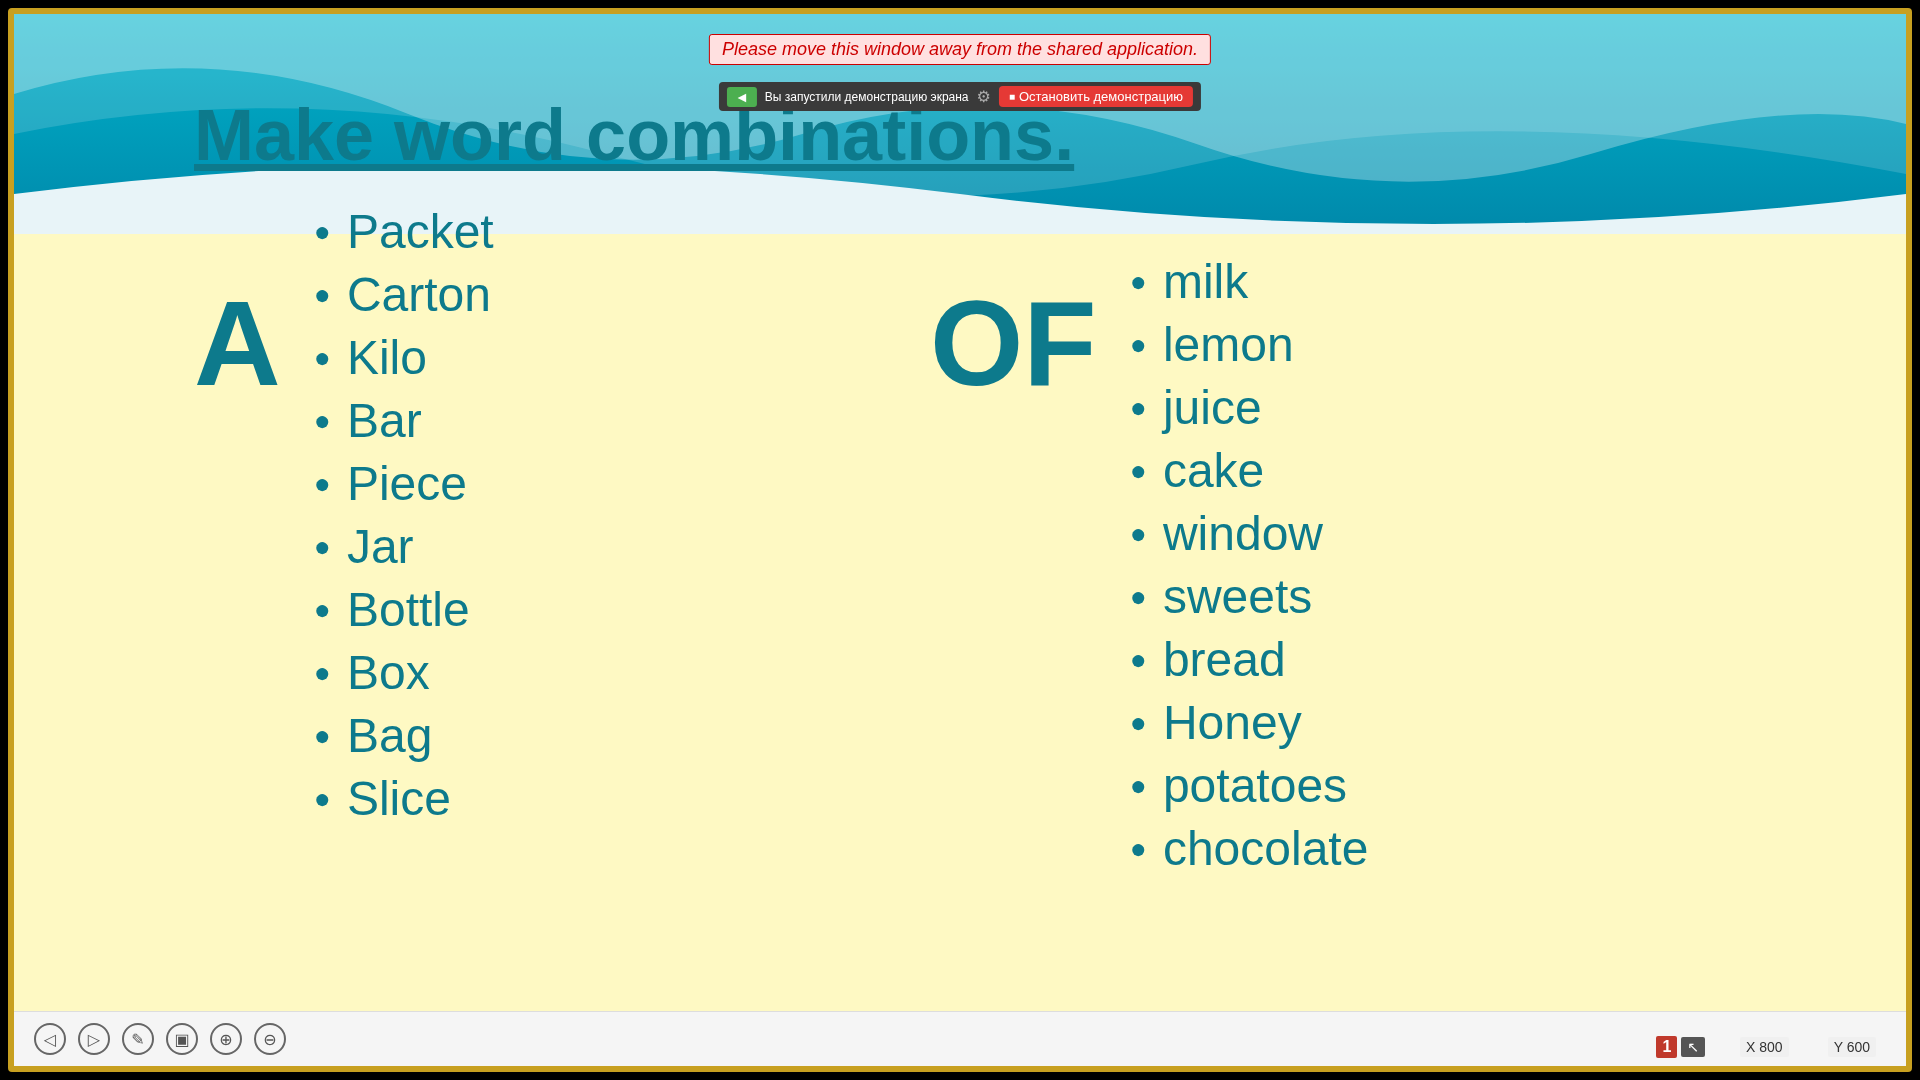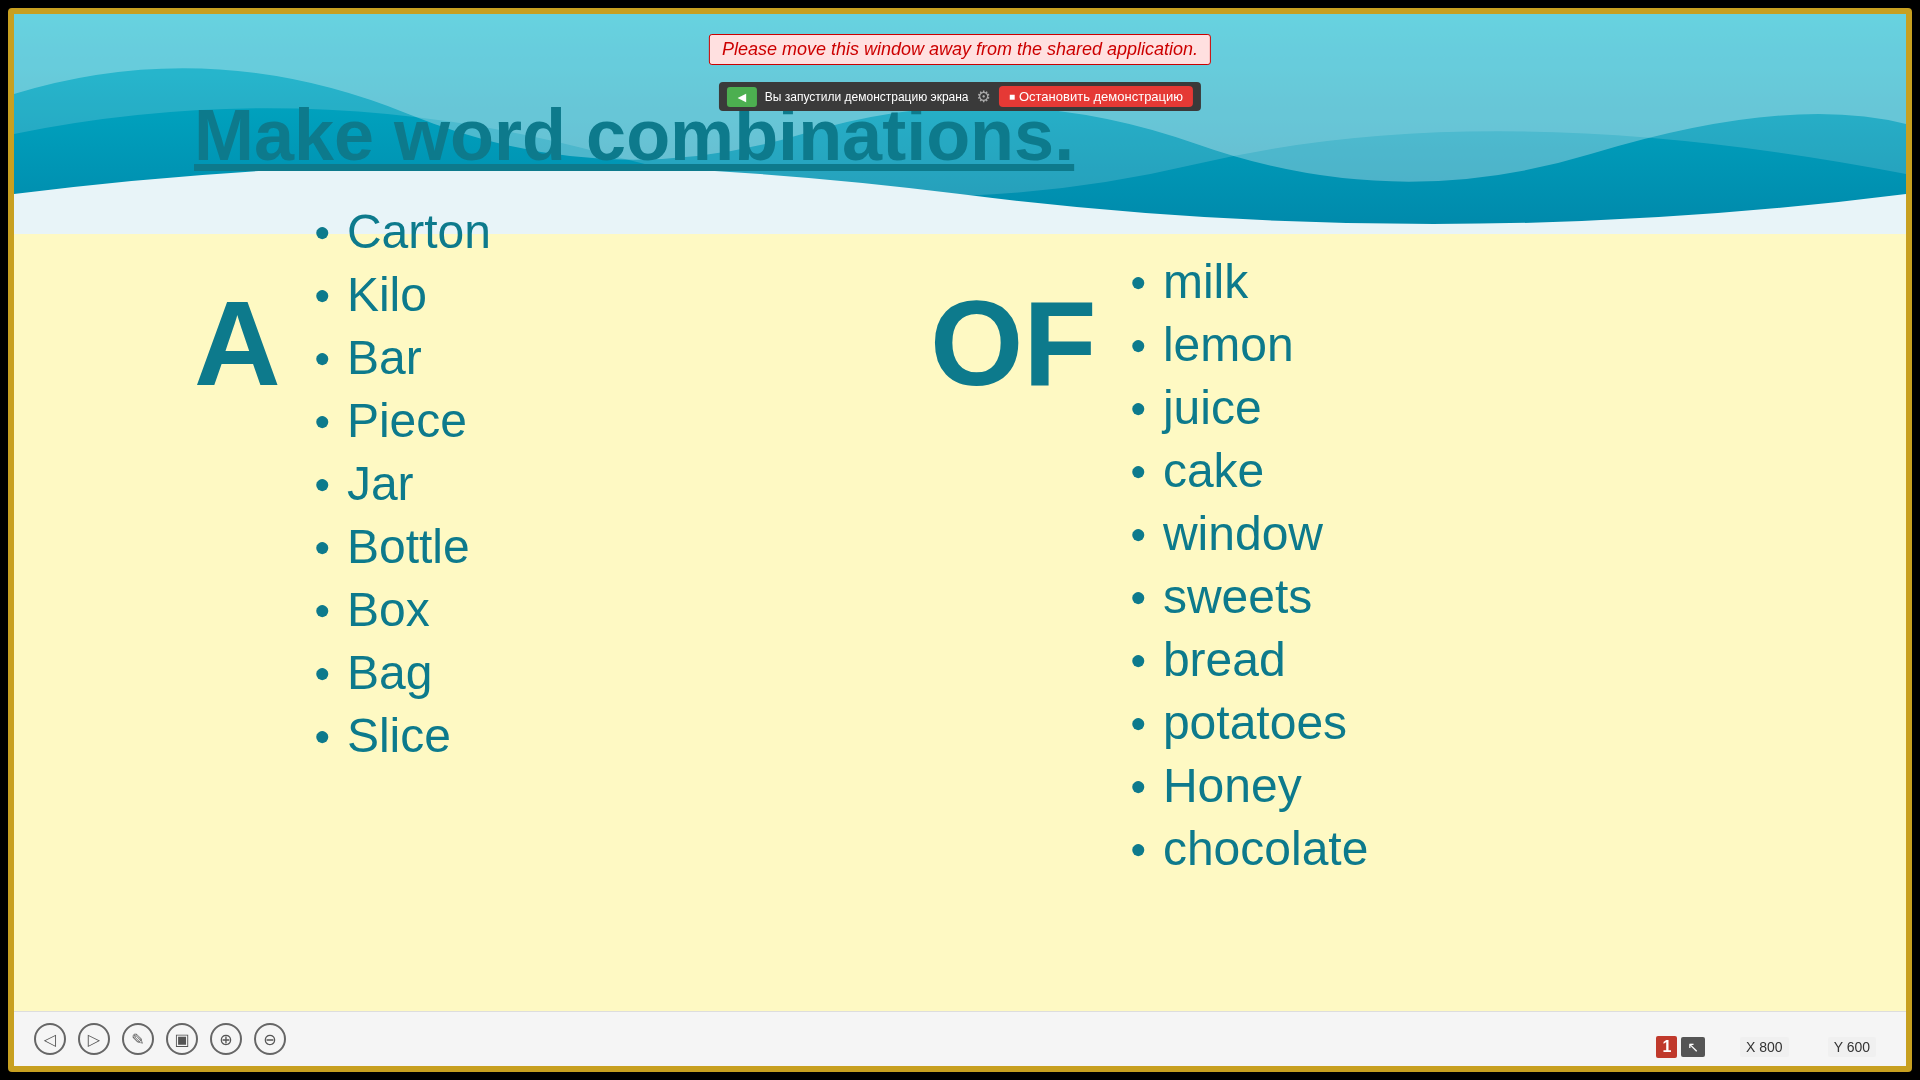--- a/index.html
+++ b/index.html
@@ -322,20 +322,21 @@
     </div>
 
     <div class="slide-title">Make word combinations.</div>
 
     <div class="content-area">
 
       <div class="letter-a">A</div>
 
       <div class="left-list">
         <ul id="left-ul">
+            <li>Packet</li>
             <li>Carton</li>
             <li>Kilo</li>
             <li>Bar</li>
             <li>Piece</li>
             <li>Jar</li>
             <li>Bottle</li>
             <li>Box</li>
             <li>Bag</li>
             <li>Slice</li>
           </ul>
@@ -345,22 +346,22 @@
 
       <div class="right-list">
         <ul id="right-ul">
             <li>milk</li>
             <li>lemon</li>
             <li>juice</li>
             <li>cake</li>
             <li>window</li>
             <li>sweets</li>
             <li>bread</li>
+            <li>Honey</li>
             <li>potatoes</li>
-            <li>Honey</li>
             <li>chocolate</li>
           </ul>
       </div>
 
     </div>
 
     <div class="bottom-toolbar">
       <div class="toolbar-icon">◁</div>
       <div class="toolbar-icon">▷</div>
       <div class="toolbar-icon">✎</div>

